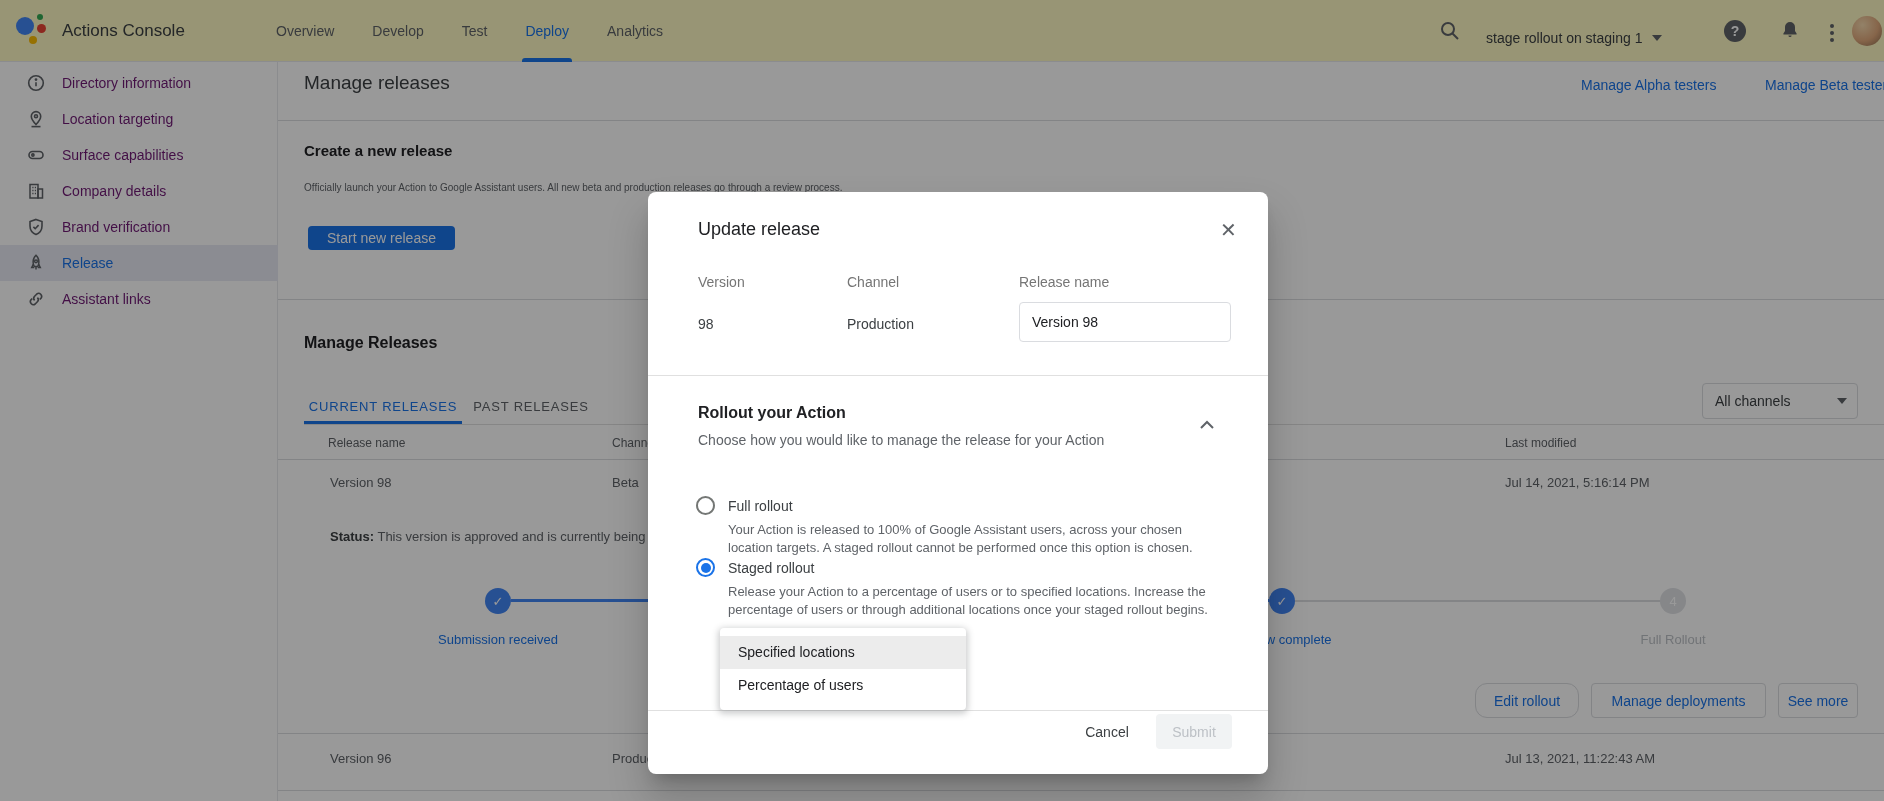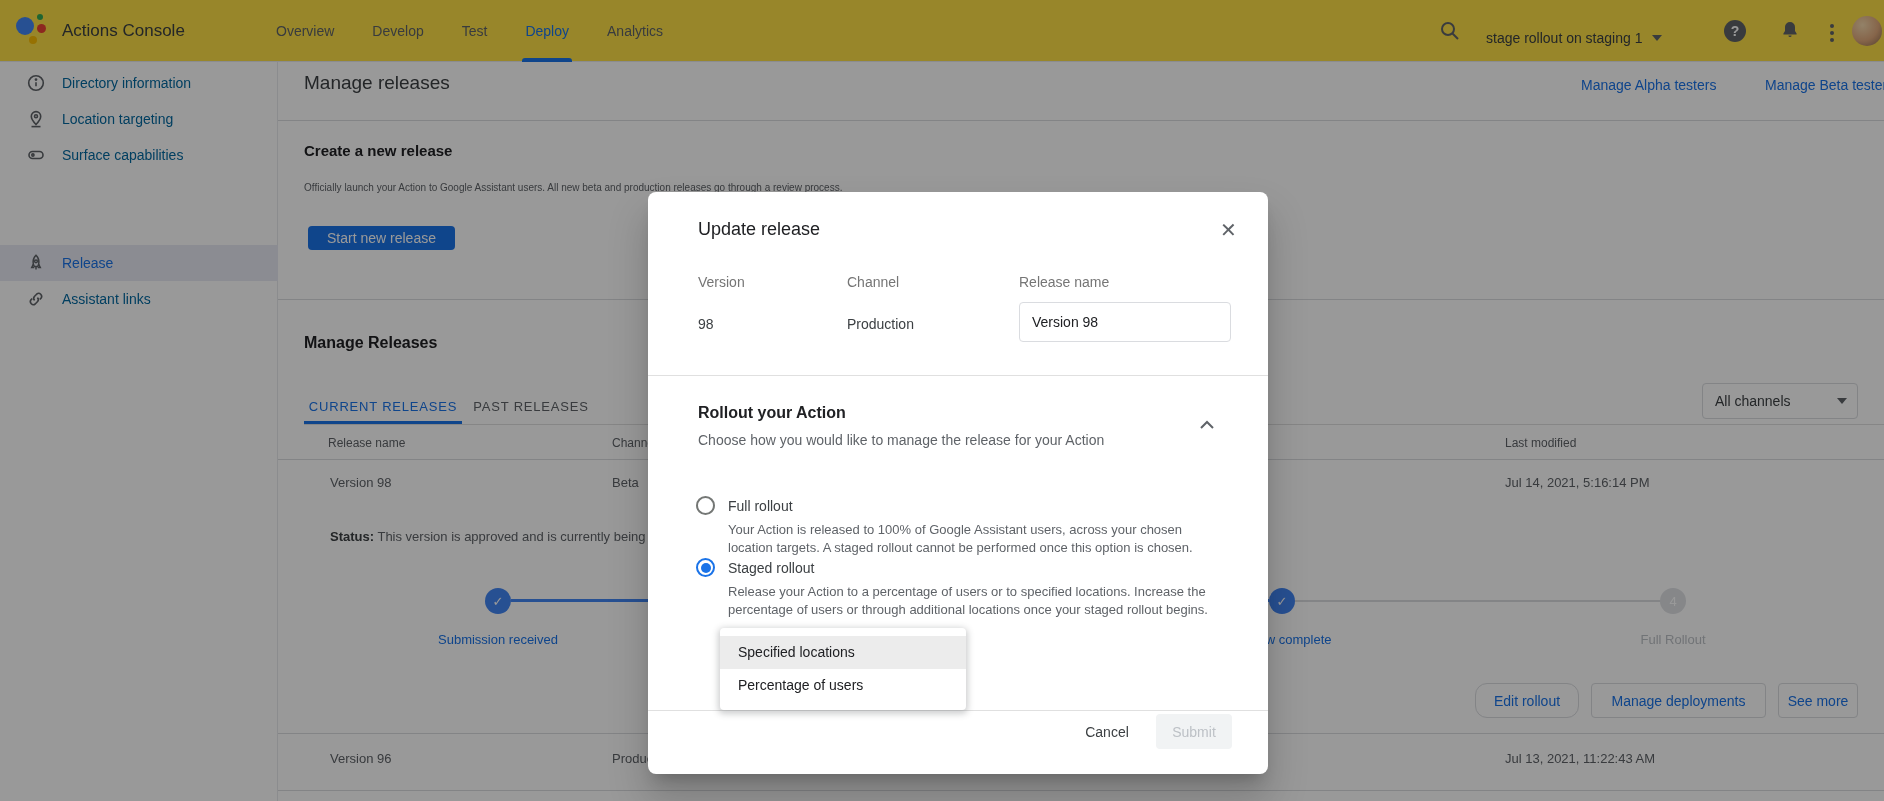--- a/index.html
+++ b/index.html
@@ -2,28 +2,28 @@
 <html><head>
 <meta charset="utf-8">
 <style>
   html,body{margin:0;padding:0;background:#fff;}
   #screen{position:relative;width:1884px;height:801px;overflow:hidden;background:#fff;
           font-family:"Liberation Sans","DejaVu Sans",sans-serif;color:#3c4043;}
   .abs{position:absolute;}
   .nowrap{white-space:nowrap;}
   .divider{position:absolute;height:1px;background:#dadce0;}
   
-  #topbar{position:absolute;left:0;top:0;width:1884px;height:62px;background:#fde047;border-bottom:1px solid #e8eaed;box-sizing:border-box;}
+  #topbar{position:absolute;left:0;top:0;width:1884px;height:62px;background:#fef9c3;border-bottom:1px solid #e8eaed;box-sizing:border-box;}
   .nav-item{font-size:14px;color:#5f6368;height:62px;line-height:62px;position:relative;cursor:pointer;}
   .nav-item.active{color:#1a73e8;}
   .nav-item.active::after{content:"";position:absolute;left:-3px;right:-3px;bottom:0;height:4px;background:#1a73e8;border-radius:3px 3px 0 0;}
   .caret-down{width:0;height:0;border-left:5px solid transparent;border-right:5px solid transparent;border-top:6px solid #5f6368;display:inline-block;}
   
   #sidebar{position:absolute;left:0;top:62px;width:278px;height:739px;background:#fff;border-right:1px solid #e8eaed;box-sizing:border-box;}
-  .side-item{position:absolute;left:0;width:278px;height:36px;display:flex;align-items:center;gap:16px;padding-left:26px;box-sizing:border-box;font-size:14px;color:#0369a1;cursor:pointer;}
+  .side-item{position:absolute;left:0;width:278px;height:36px;display:flex;align-items:center;gap:16px;padding-left:26px;box-sizing:border-box;font-size:14px;color:#701a75;cursor:pointer;}
   .side-item.selected{background:#e8eaf3;color:#1a73e8;}
   .side-item svg{flex:0 0 auto;}
   
   .btn-primary{position:absolute;background:#1a73e8;color:#fff;font-size:14px;font-weight:500;border:none;border-radius:4px;display:flex;align-items:center;justify-content:center;font-family:inherit;cursor:pointer;}
   .btn-outline{position:absolute;height:35px;box-sizing:border-box;border:1px solid #dadce0;border-radius:4px;background:#fff;color:#1a73e8;font-size:14px;font-weight:500;display:flex;align-items:center;justify-content:center;font-family:inherit;cursor:pointer;}
   
   .tab{position:absolute;height:34px;line-height:34px;text-align:center;font-size:13px;font-weight:500;letter-spacing:.8px;cursor:pointer;}
   
   .step-circle{position:absolute;width:26px;height:26px;border-radius:50%;display:flex;align-items:center;justify-content:center;color:#fff;font-size:13px;}
   .step-label{position:absolute;width:200px;text-align:center;font-size:13px;}
@@ -110,20 +110,35 @@
       </svg>
       <span>Location targeting</span>
     </div>
     <div class="side-item" style="top:75px;">
       <svg width="20" height="20" viewBox="0 0 20 20" fill="none" stroke="#5f6368" stroke-width="1.6">
         <rect x="3" y="6.5" width="14" height="7" rx="3.5"></rect>
           <circle cx="6.9" cy="10" r="1.1"></circle>
       </svg>
       <span>Surface capabilities</span>
     </div>
+    <div class="side-item" style="top:111px;">
+      <svg width="20" height="20" viewBox="0 0 20 20" fill="none" stroke="#5f6368" stroke-width="1.5">
+        <rect x="4" y="3.5" width="8" height="13.5"></rect>
+          <rect x="12" y="8" width="4.5" height="9"></rect>
+        <path d="M6.3 6.5h1.2M8.8 6.5H10M6.3 9.5h1.2M8.8 9.5H10M6.3 12.5h1.2M8.8 12.5H10"></path>
+      </svg>
+      <span>Company details</span>
+    </div>
+    <div class="side-item" style="top:147px;">
+      <svg width="20" height="20" viewBox="0 0 20 20" fill="none" stroke="#5f6368" stroke-width="1.6">
+        <path d="M10 2.4l6 2.2v4.3c0 3.8-2.6 7.1-6 8.5-3.4-1.4-6-4.7-6-8.5V4.6z"></path>
+        <path d="M7.4 9.9l1.8 1.8 3.4-3.6"></path>
+      </svg>
+      <span>Brand verification</span>
+    </div>
     <div class="side-item selected" style="top:183px;">
       <svg width="20" height="20" viewBox="0 0 20 20" fill="none" stroke="#5f6368" stroke-width="1.5">
         <path d="M10 2.3c1.9 1.7 2.9 4.1 2.9 6.6 0 1.6-.4 3.2-1.1 4.5H8.2a9.5 9.5 0 0 1-1.1-4.5c0-2.5 1-4.9 2.9-6.6z"></path>
         <circle cx="10" cy="8.3" r="1.4"></circle>
         <path d="M7.3 11.2l-1.6 3.4h2.5M12.7 11.2l1.6 3.4h-2.5M10 13.4v3"></path>
       </svg>
       <span>Release</span>
     </div>
     <div class="side-item" style="top:219px;">
       <svg width="20" height="20" viewBox="0 0 20 20" fill="none" stroke="#5f6368" stroke-width="1.6">

